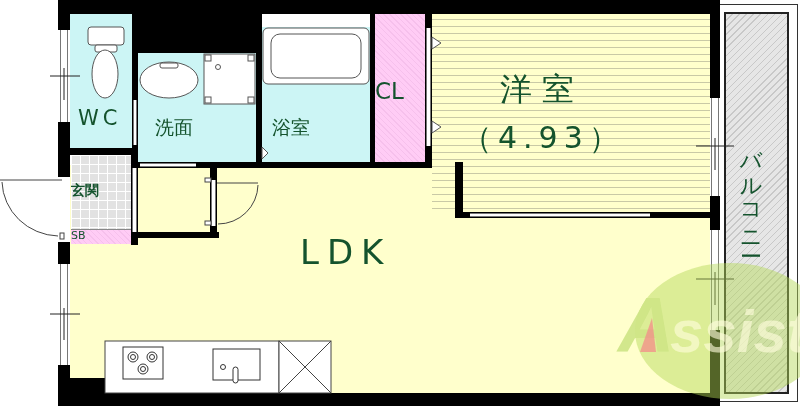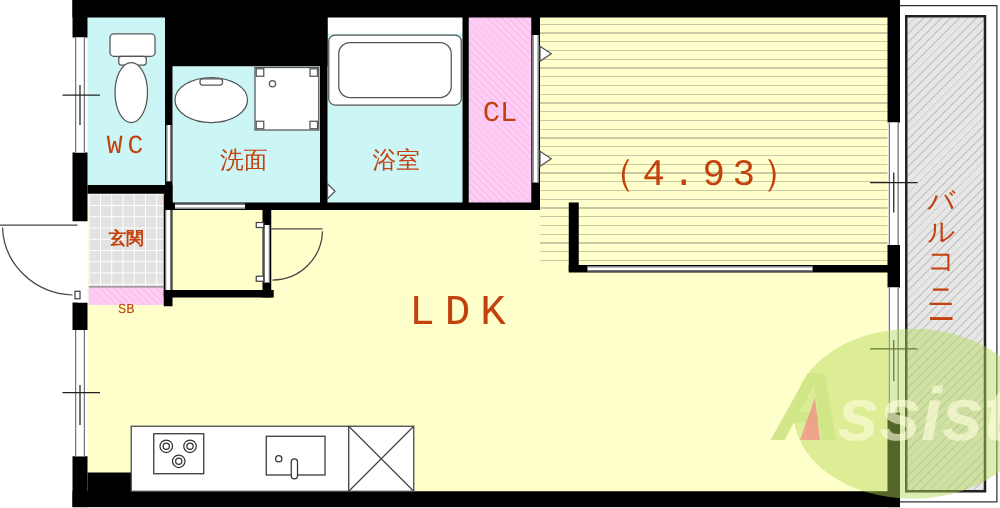--- a/index.html
+++ b/index.html
@@ -1,19 +1,19 @@
 <!DOCTYPE html>
 <html><head>
 <meta charset="utf-8">
 <style>
   html,body{margin:0;padding:0;background:#fff;}
   #plan{position:relative;width:800px;height:406px;overflow:hidden;background:#fff;font-family:"DejaVu Sans","Liberation Sans",sans-serif;}
   .abs{position:absolute;box-sizing:border-box;}
   .wall{background:#000;}
-  .lbl{position:absolute;color:#c2410c;white-space:nowrap;text-align:center;font-family:Liberation Mono, monospace;}
+  .lbl{position:absolute;color:#14532d;white-space:nowrap;text-align:left;}
   .ldk{background:#ffffcc;}
   .yoshitsu{background:#ffffcc;background-image:repeating-linear-gradient(to bottom,#ffffcc 0px,#ffffcc 6px,#c9c9a6 6px,#c9c9a6 7px);}
   .aqua{background:#ccf5f5;}
   .pink{background:#ffccf5;background-image:repeating-linear-gradient(45deg,#ffccf5 0 3px,#f6c0ec 3px 4px);}
   .tile{background:#e2e2e2;background-image:linear-gradient(#fff 1px,transparent 1px),linear-gradient(90deg,#fff 1px,transparent 1px);background-size:9px 9px;}
   .balcony{background:#e6e6e6;background-image:repeating-linear-gradient(135deg,#e6e6e6 0 4px,#c8c8c8 4px 5px);}
   .win{background:#fff;border-left:1px solid #777;border-right:1px solid #777;}
   .winh{background:#fff;border-top:1px solid #777;border-bottom:1px solid #777;}
   svg{position:absolute;overflow:visible;}
 </style>
@@ -151,19 +151,20 @@
     <ellipse cx="120" cy="75" rx="95" ry="68" fill="#b5d957" opacity="0.55"></ellipse>
     <text x="8" y="96" font-family="Liberation Sans, sans-serif" font-size="78" font-weight="bold" font-style="italic" fill="#c5e079" opacity="0.9">A</text>
     <polygon points="30,96 46,96 42,62" fill="#f08080" opacity="0.8"></polygon>
     <text x="60" y="96" font-family="Liberation Sans, sans-serif" font-size="60" font-weight="bold" font-style="italic" fill="#f4f8c8" opacity="0.85">ssist</text>
   </svg>
 
   <div class="lbl" style="left:78px;top:106px;width:48px;font-size:21px;letter-spacing:4px;">WC</div>
   <div class="lbl" style="left:155px;top:115px;width:80px;font-size:19px;">洗面</div>
   <div class="lbl" style="left:272px;top:115px;width:90px;font-size:19px;">浴室</div>
   <div class="lbl" style="left:375px;top:78px;width:50px;font-size:23px;">CL</div>
+  <div class="lbl" style="left:500px;top:68px;width:120px;font-size:32px;letter-spacing:10px;">洋室</div>
   <div class="lbl" style="left:462px;top:118px;width:200px;font-size:30px;letter-spacing:6px;">（4.93）</div>
   <div class="lbl" style="left:71px;top:182px;width:60px;font-size:14px;font-weight:bold;">玄関</div>
-  <div class="lbl" style="left:71px;top:242px;width:60px;font-size:11px;">SB</div>
+  <div class="lbl" style="left:71px;top:229px;width:60px;font-size:11px;">SB</div>
   <div class="lbl" style="left:300px;top:232px;width:140px;font-size:34px;letter-spacing:8px;">LDK</div>
   <div class="lbl" style="left:736px;top:136px;width:30px;font-size:22px;writing-mode:vertical-rl;letter-spacing:2px;">バルコニー</div>
 
 </div>
 
 </body></html>

